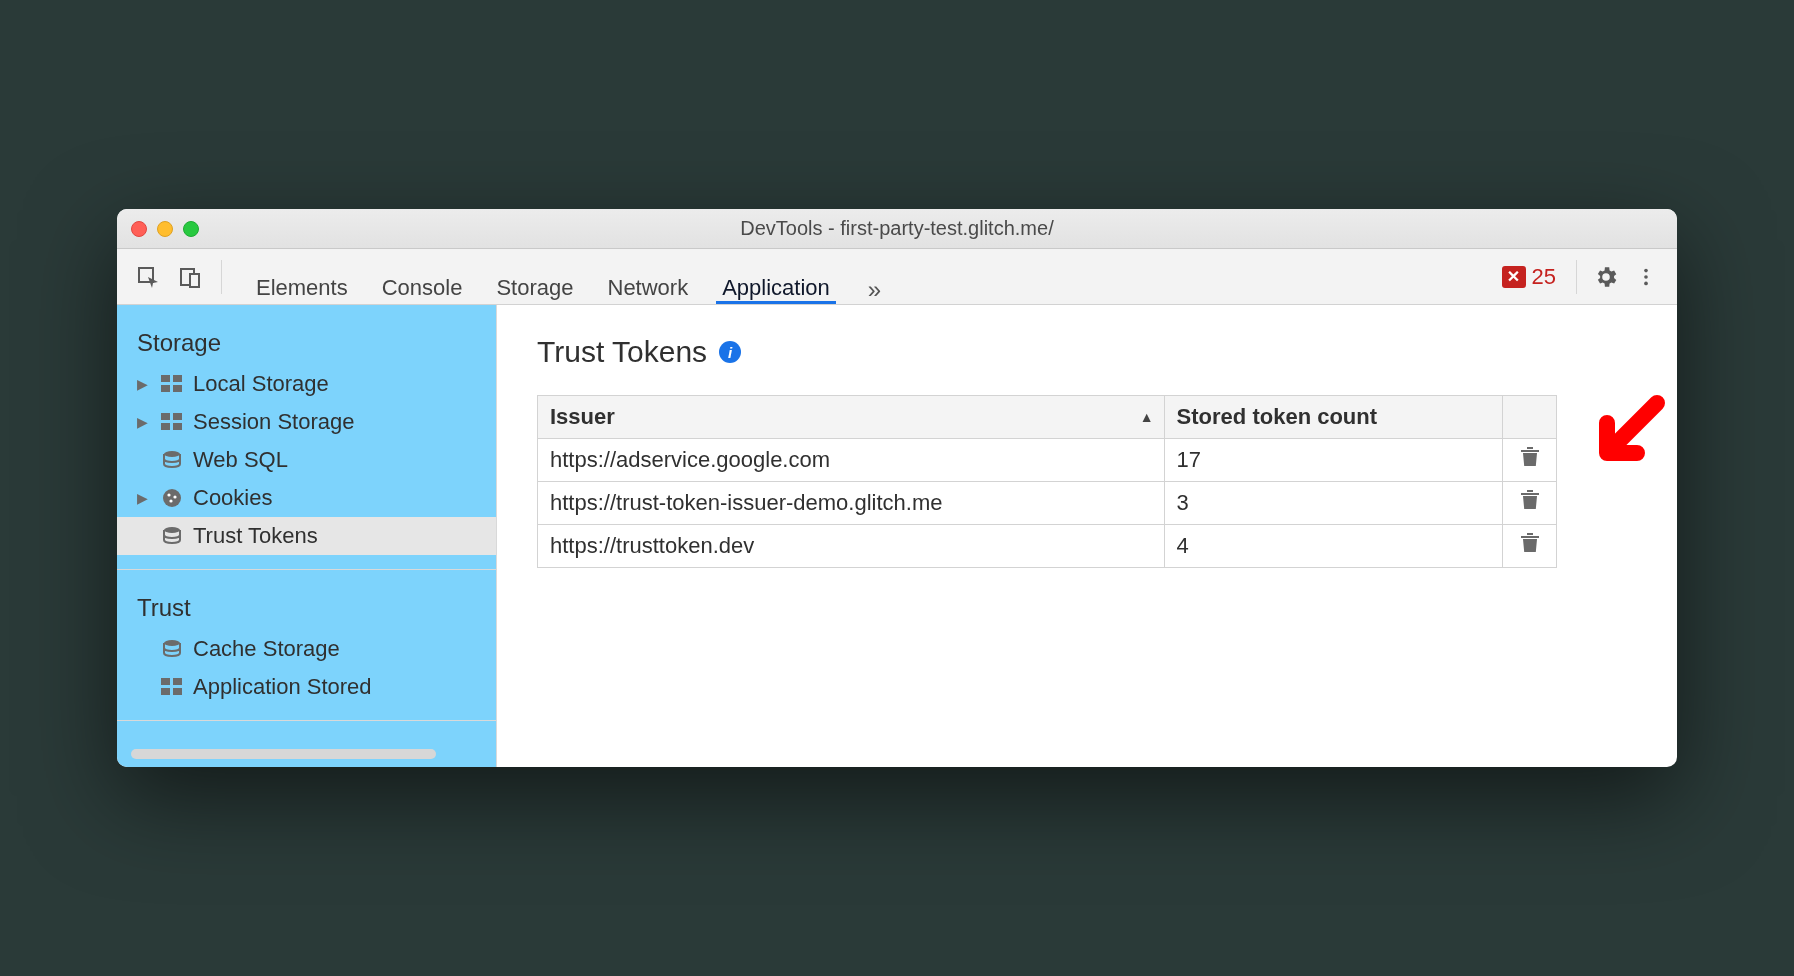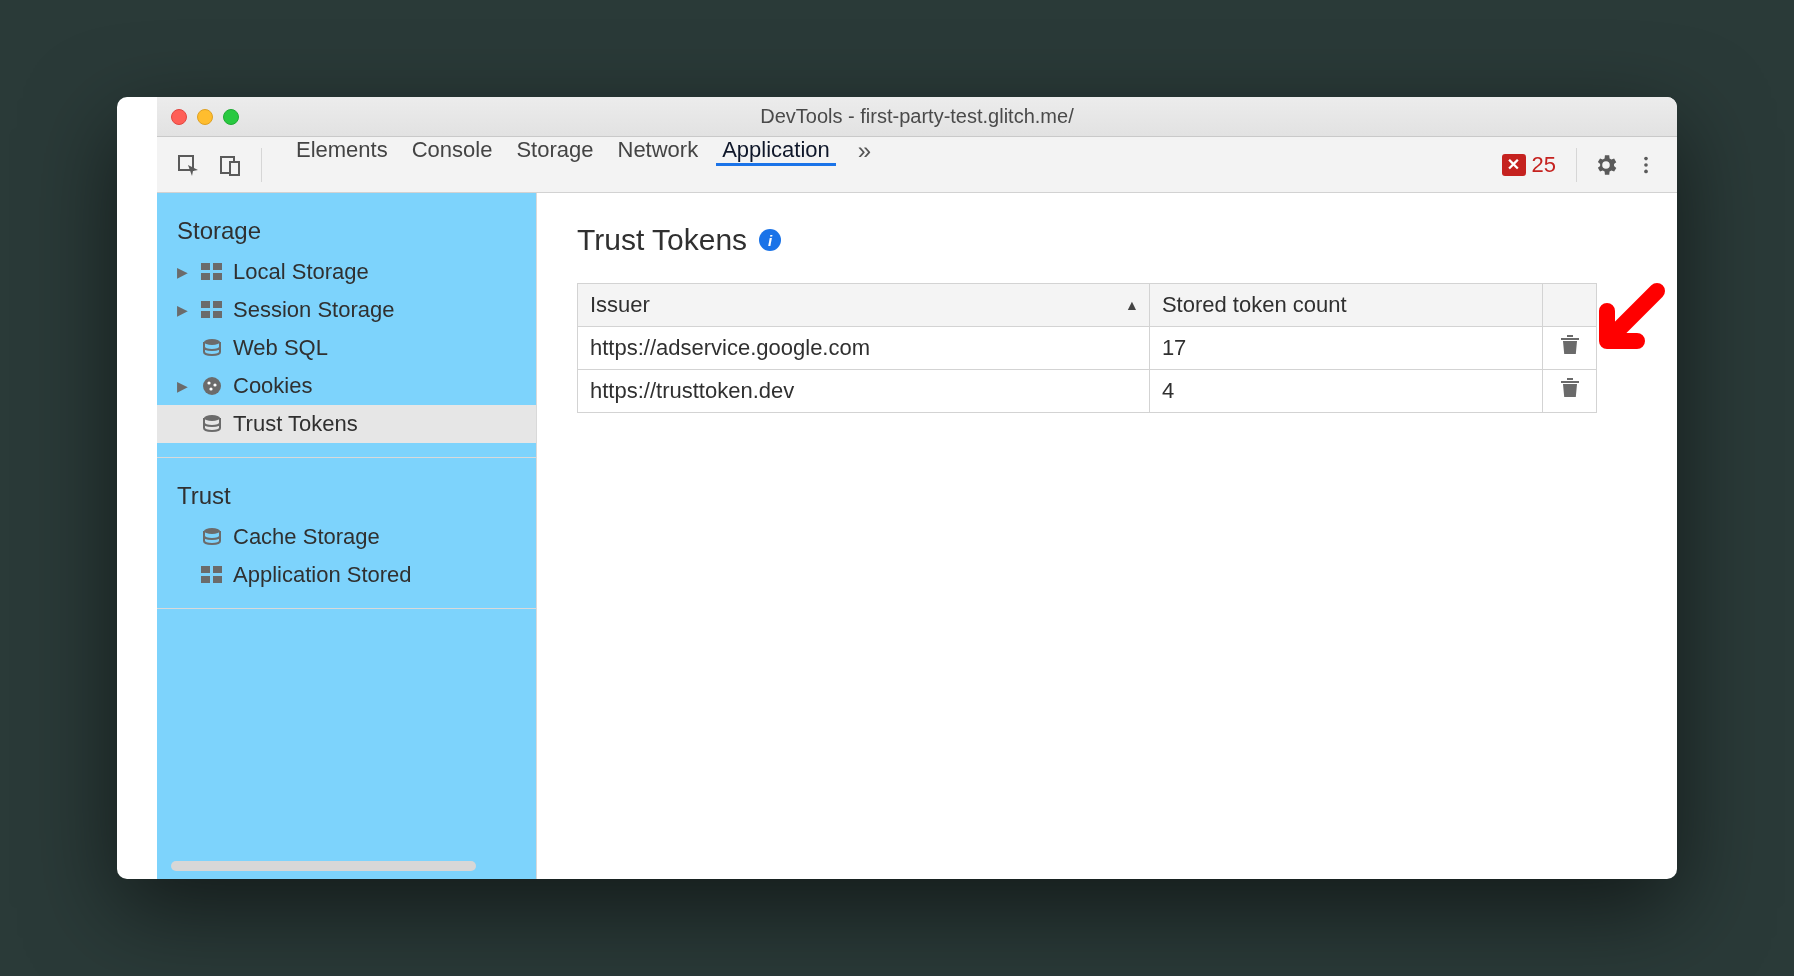--- a/index.html
+++ b/index.html
@@ -7,29 +7,28 @@
     font-family: -apple-system, BlinkMacSystemFont, "Segoe UI", Helvetica, Arial, sans-serif;
     background: #2a3a38;
     width: 1794px;
     height: 976px;
     display: flex;
     align-items: center;
     justify-content: center;
   }
   .window {
     width: 1560px;
-    height: 782px;
+    height: 558px;
     background: #fff;
     border-radius: 10px;
     box-shadow: 0 30px 90px rgba(0,0,0,0.55);
     overflow: hidden;
     display: flex;
     flex-direction: column;
     position: relative;
-    padding-left: 40px;
   }
   
   .titlebar {
     height: 40px;
     background: linear-gradient(#ececec,#e2e2e2);
     border-bottom: 1px solid #c9c9c9;
     display: flex;
     align-items: center;
     padding: 0 14px;
     position: relative;
@@ -55,21 +54,21 @@
   }
   .iconbtn {
     width:34px; height:34px;
     display:flex;align-items:center;justify-content:center;
     color:#5a5a5a;
     cursor:pointer;
   }
   .tabstrip .sep {
     width:1px; height:34px; background:#d6d6d6; margin:0 6px;
   }
-  .tabs { display:flex; align-items:flex-start; height:100%; gap: 12px; margin-left:14px; }
+  .tabs { display:flex; align-items:flex-end; height:100%; gap: 22px; margin-left:14px; }
   .tab {
     display:flex; align-items:center;
     font-size:22px; color:#444;
     border-bottom: 3px solid transparent;
     padding: 0 6px;
     cursor:pointer;
   }
   .tab.active { color:#0f172a; border-bottom-color:#1a73e8; }
   .more { font-size:24px; color:#555; padding:0 10px; cursor:pointer;}
   .rightgroup { margin-left:auto; display:flex; align-items:center; gap:6px;}
@@ -135,21 +134,21 @@
     font-size:22px;
     color:#303030;
   }
   table.tokens th, table.tokens td {
     border:1px solid #d3d3d3;
     padding: 8px 12px;
     text-align:left;
   }
   table.tokens th {
     background:#f4f4f4;
-    font-weight:400;
+    font-weight:700;
     position:relative;
   }
   .sort-caret {
     position:absolute; right:10px; top:50%; transform:translateY(-50%);
     font-size:14px; color:#444;
   }
   .del-cell { width:54px; text-align:center !important; }
   .trash {
     color:#6a6a6a; cursor:pointer; display:inline-flex;
   }
@@ -352,20 +351,31 @@
             <td>17</td>
             <td class="del-cell"><span class="trash">
               <svg width="18" height="20" viewBox="0 0 18 20" fill="currentColor">
                     <path d="M2 6h14l-1.2 13H3.2Z"></path>
                     <path d="M0 3h18v2H0Z"></path>
                     <path d="M6 0h6v2H6Z"></path>
                   </svg>
             </span></td>
           </tr>
           <tr>
+            <td>https://trust-token-issuer-demo.glitch.me</td>
+            <td>3</td>
+            <td class="del-cell"><span class="trash">
+              <svg width="18" height="20" viewBox="0 0 18 20" fill="currentColor">
+                    <path d="M2 6h14l-1.2 13H3.2Z"></path>
+                    <path d="M0 3h18v2H0Z"></path>
+                    <path d="M6 0h6v2H6Z"></path>
+                  </svg>
+            </span></td>
+          </tr>
+          <tr>
             <td>https://trusttoken.dev</td>
             <td>4</td>
             <td class="del-cell"><span class="trash">
               <svg width="18" height="20" viewBox="0 0 18 20" fill="currentColor">
                     <path d="M2 6h14l-1.2 13H3.2Z"></path>
                     <path d="M0 3h18v2H0Z"></path>
                     <path d="M6 0h6v2H6Z"></path>
                   </svg>
             </span></td>
           </tr>

